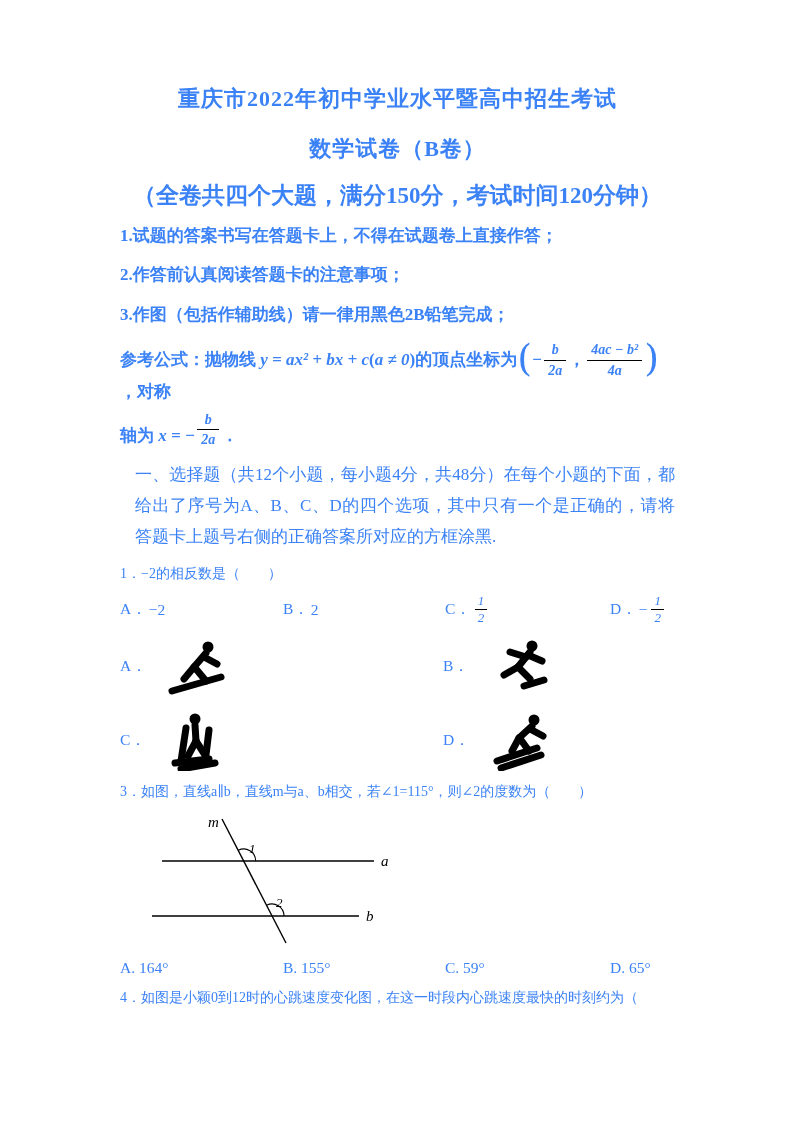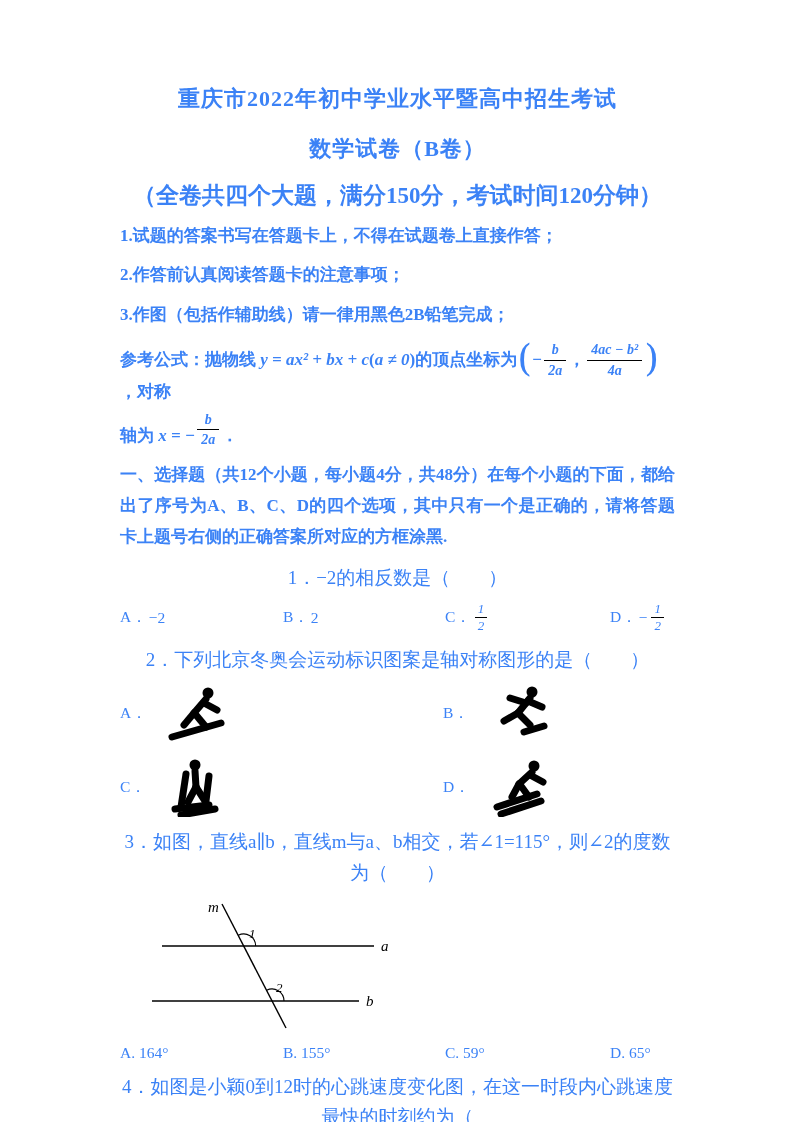--- a/index.html
+++ b/index.html
@@ -12,23 +12,23 @@
   .subtitle{margin-bottom:16px;}
   .meta{font-size:23px;font-weight:bold;text-align:center;margin-bottom:12px;}
   .notes p{font-size:17px;font-weight:bold;margin:0 0 13px 0;line-height:1.55;}
   .formula{font-size:17px;font-weight:bold;line-height:1.5;margin:2px 0 6px 0;display:flex;align-items:center;flex-wrap:wrap;}
   .formula.line2{margin-top:6px;margin-bottom:10px;align-items:flex-end;}
   .mi{font-style:italic;}
   .frac{display:inline-block;vertical-align:middle;text-align:center;font-style:italic;margin:0 2px;}
   .frac .fnum{display:block;padding:0 4px 1px 4px;border-bottom:1.2px solid #000;font-size:14px;line-height:1.25;}
   .frac .fden{display:block;padding:1px 4px 0 4px;font-size:14px;line-height:1.25;}
   .bigp{font-size:38px;font-weight:400;line-height:0;vertical-align:middle;position:relative;top:-2px;font-family:"DejaVu Serif",serif;}
-  .section{font-size:17px;font-weight:bold;line-height:1.85;text-align:justify;margin:4px 0 10px 0;}
+  .section{font-size:17px;font-weight:normal;line-height:1.85;text-align:justify;margin:4px 0 10px 15px;}
   .q{margin:0 0 6px 0;}
-  .stem{font-size:19px;margin:10px 0 8px 0;line-height:1.6;text-align:center;}
+  .stem{font-size:14px;margin:10px 0 8px 0;line-height:1.6;}
   .opts4{display:grid;grid-template-columns:163px 162px 165px auto;align-items:center;font-size:15.5px;margin:4px 0 10px 0;}
   .opt{display:flex;align-items:center;gap:2px;}
   .opt .frac .fnum,.opt .frac .fden{font-size:13px;padding:0 3px;}
   .picto-grid{display:grid;grid-template-columns:323px auto;row-gap:14px;margin:6px 0 10px 0;}
   .picto-opt{display:flex;align-items:center;gap:16px;font-size:15.5px;}
   .picto-box{width:72px;height:60px;}
   .picto-box svg{width:100%;height:100%;}
   .figure3{margin:4px 0 2px 4px;}
   .fig-svg text{font-family:"Liberation Serif","DejaVu Serif",serif;}
 </style>
@@ -104,21 +104,20 @@
           <span>−</span>
           <span class="frac">
             <span class="fnum">1</span>
             <span class="fden">2</span>
           </span>
         </div>
     </div>
   </div>
 
   <div class="q">
-    <p class="stem">2．下列北京冬奥会运动标识图案是轴对称图形的是（　　）</p>
     <div class="picto-grid">
       <div class="picto-opt">
         <span>A．</span>
         <span class="picto-box">
           <svg viewBox="0 0 70 60" xmlns="http://www.w3.org/2000/svg">
             <g stroke="#000" stroke-width="7" stroke-linecap="round" fill="none">
               <path d="M42 16 L30 30"></path>
               <path d="M40 20 L53 27"></path>
               <path d="M30 30 L20 42"></path>
               <path d="M32 32 L42 44"></path>

